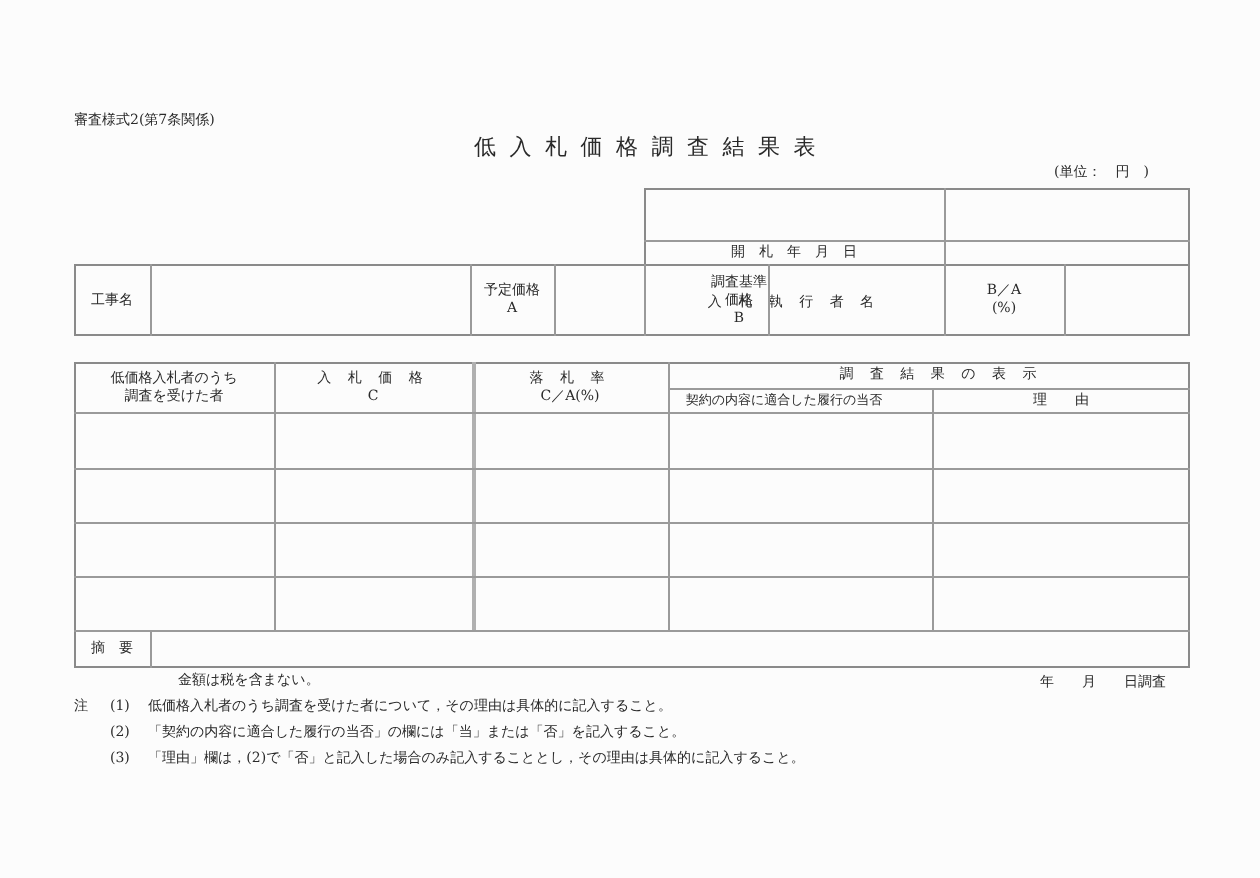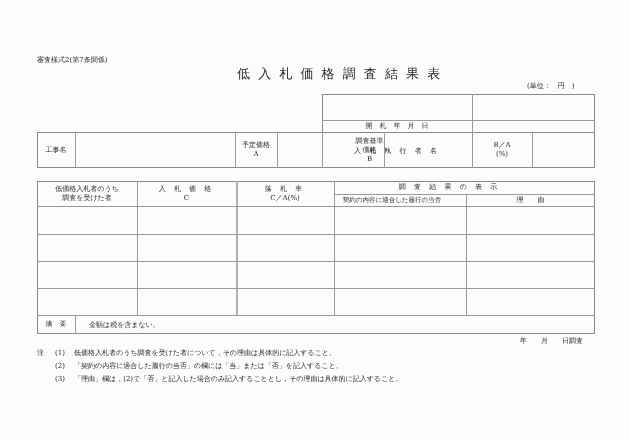--- a/index.html
+++ b/index.html
@@ -3,21 +3,21 @@
 <meta charset="utf-8">
 <style>
   html, body { margin: 0; padding: 0; }
   body {
     width: 630px; height: 439px; position: relative; overflow: hidden;
     background: #fcfcfc; color: #2a2a2a;
     font-family: "DejaVu Serif", "Liberation Serif", serif;
   }
   .abs { position: absolute; white-space: nowrap; }
   .t7 { font-size: 7px; line-height: 9px; }
-  .t8 { font-size: 13px; line-height: 10px; }
+  .t8 { font-size: 11px; line-height: 10px; font-family: Liberation Serif, serif; }
   .box { position: absolute; box-sizing: border-box; border: 1px solid #8a8a8a; }
   .hl { position: absolute; height: 0; border-top: 1px solid #9a9a9a; }
   .vl { position: absolute; width: 0; border-left: 1px solid #9a9a9a; }
   .cell { position: absolute; display: flex; align-items: center; justify-content: center; text-align: center; box-sizing: border-box; }
   .cell.col { flex-direction: column; }
 </style>
 </head>
 <body>
 
 <div class="abs t7" style="left:37px; top:56px;">審査様式2(第7条関係)</div>
@@ -77,21 +77,21 @@
   <span>調査を受けた者</span>
 </div>
 <div class="cell col t7" style="left:137px; top:181px; width:99px; height:25px;">
   <span style="letter-spacing:3px;">入 札 価 格</span>
   <span>C</span>
 </div>
 <div class="cell col t7" style="left:236px; top:181px; width:98px; height:25px;">
   <span style="letter-spacing:3px;">落 札 率</span>
   <span>C／A(%)</span>
 </div>
-<div class="cell t7" style="left:319px; top:181px; width:261px; height:13px; letter-spacing:3px;">調 査 結 果 の 表 示</div>
+<div class="cell t7" style="left:340px; top:181px; width:261px; height:13px; letter-spacing:3px;">調 査 結 果 の 表 示</div>
 <div class="cell t7" style="left:326px; top:194px; width:132px; height:12px; font-size:6.5px;">契約の内容に適合した履行の当否</div>
 <div class="cell t7" style="left:466px; top:194px; width:129px; height:12px;">理　　由</div>
 
 <div>
   <div class="cell t7" style="left:37px; top:206px; width:100px; height:28px;"></div>
   <div class="cell t7" style="left:137px; top:206px; width:99px; height:28px;"></div>
   <div class="cell t7" style="left:236px; top:206px; width:98px; height:28px;"></div>
   <div class="cell t7" style="left:334px; top:206px; width:132px; height:28px;"></div>
   <div class="cell t7" style="left:466px; top:206px; width:129px; height:28px;"></div>
 </div>
@@ -111,21 +111,21 @@
 </div>
 <div>
   <div class="cell t7" style="left:37px; top:288px; width:100px; height:27px;"></div>
   <div class="cell t7" style="left:137px; top:288px; width:99px; height:27px;"></div>
   <div class="cell t7" style="left:236px; top:288px; width:98px; height:27px;"></div>
   <div class="cell t7" style="left:334px; top:288px; width:132px; height:27px;"></div>
   <div class="cell t7" style="left:466px; top:288px; width:129px; height:27px;"></div>
 </div>
 
 <div class="cell t7" style="left:37px; top:315px; width:38px; height:19px;">摘　要</div>
-<div class="abs t7" style="left:89px; top:321px;">金額は税を含まない。</div>
+<div class="abs t7" style="left:89px; top:336px;">金額は税を含まない。</div>
 
 <div class="abs t7" style="left:520px; top:337px;">年　　月　　日調査</div>
 
 <div>
   <div class="abs t7" style="left:37px; top:349px;">注</div>
   <div class="abs t7" style="left:55px; top:349px;">(1)</div>
   <div class="abs t7" style="left:74px; top:349px;">低価格入札者のうち調査を受けた者について，その理由は具体的に記入すること。</div>
   <div class="abs t7" style="left:55px; top:362px;">(2)</div>
   <div class="abs t7" style="left:74px; top:362px;">「契約の内容に適合した履行の当否」の欄には「当」または「否」を記入すること。</div>
   <div class="abs t7" style="left:55px; top:375px;">(3)</div>

